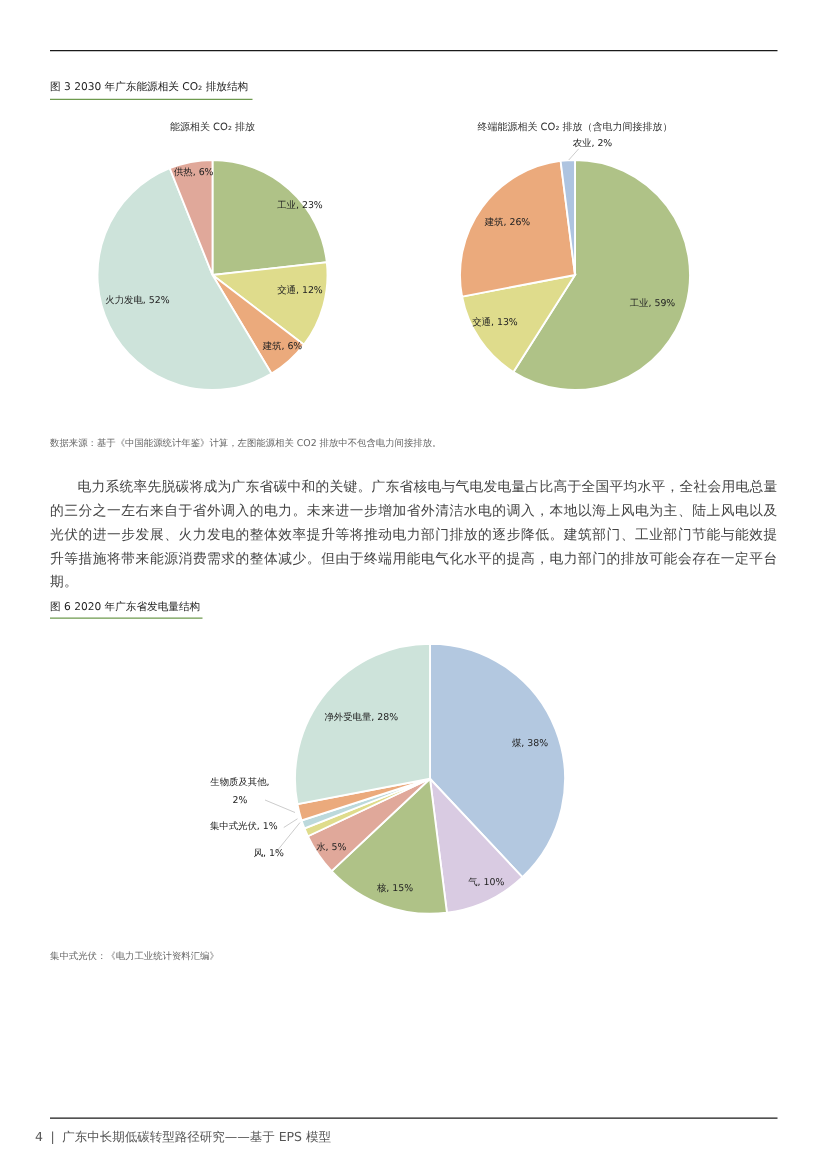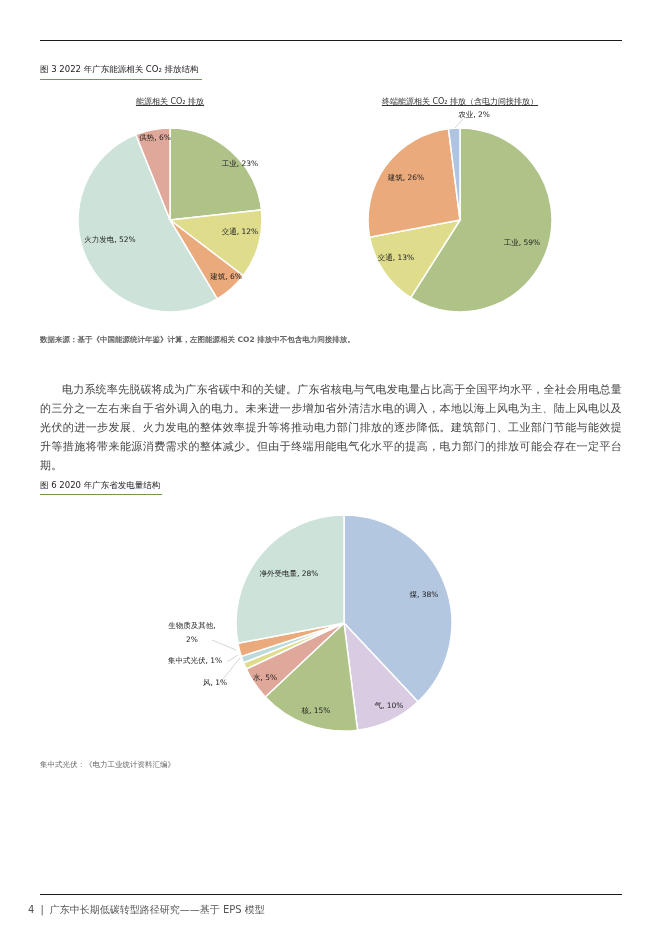--- a/index.html
+++ b/index.html
@@ -15,24 +15,24 @@
   .footer { position: absolute; left: 28px; top: 903px; font-size: 10px; color: #555; }
   .footer .sep { margin: 0 6px; }
   svg { position: absolute; left: 0; top: 0; }
   svg text { font-family: "DejaVu Sans", "Liberation Sans", sans-serif; font-size: 7.5px; fill: #222; }
 </style>
 </head>
 <body>
 
 <div class="rule" style="left:40px; top:40px; width:582px;"></div>
 
-<div class="fig-title" style="left:40px; top:64px;">图 3 2022 年广东能源相关 CO₂ 排放结构</div>
+<div class="fig-title" style="left:40px; top:64px;">图 3 2030 年广东能源相关 CO₂ 排放结构</div>
 <div class="fig-underline" style="left:40px; top:79px; width:162px;"></div>
-<div class="sub-title" style="left:100px; top:96px; width:140px;text-decoration:underline;">能源相关 CO₂ 排放</div>
-<div class="sub-title" style="left:360px; top:96px; width:200px;text-decoration:underline;">终端能源相关 CO₂ 排放（含电力间接排放）</div>
+<div class="sub-title" style="left:100px; top:96px; width:140px;">能源相关 CO₂ 排放</div>
+<div class="sub-title" style="left:360px; top:96px; width:200px;">终端能源相关 CO₂ 排放（含电力间接排放）</div>
 
 <svg id="chart-svg" width="662" height="936">
     <g>
       <path d="M170,220 L170,128 A92,92 0 0 1 261.43313873043536,209.802885609107 Z" fill="#afc287" stroke="#ffffff" stroke-width="1.5"></path>
       <path d="M170,220 L261.43313873043536,209.802885609107 A92,92 0 0 1 243.21008932883655,275.71609121666535 Z" fill="#dfdc8c" stroke="#ffffff" stroke-width="1.5"></path>
       <path d="M170,220 L243.21008932883655,275.71609121666535 A92,92 0 0 1 217.2583200247534,298.93447401761784 Z" fill="#ebaa7c" stroke="#ffffff" stroke-width="1.5"></path>
       <path d="M170,220 L217.2583200247534,298.93447401761784 A92,92 0 1 1 135.8070540792499,134.5901501625213 Z" fill="#cde3da" stroke="#ffffff" stroke-width="1.5"></path>
       <path d="M170,220 L135.8070540792499,134.5901501625213 A92,92 0 0 1 170.00000000000006,128 Z" fill="#e0a89a" stroke="#ffffff" stroke-width="1.5"></path>
       <text text-anchor="middle" x="240" y="166">工业, 23%</text>
       <text text-anchor="middle" x="240" y="234">交通, 12%</text>
@@ -68,21 +68,21 @@
       <text text-anchor="middle" x="316" y="713">核, 15%</text>
       <text text-anchor="middle" x="265" y="680">水, 5%</text>
       <text text-anchor="middle" x="215" y="685">风, 1%</text>
       <text text-anchor="middle" x="195" y="663">集中式光伏, 1%</text>
       <text text-anchor="middle" x="192" y="628">生物质及其他,</text>
       <text text-anchor="middle" x="192" y="642">2%</text>
       <text text-anchor="middle" x="289" y="576">净外受电量, 28%</text>
     </g>
   </svg>
 
-<div class="source" style="left:40px; top:335px;font-weight:bold;">数据来源：基于《中国能源统计年鉴》计算，左图能源相关 CO2 排放中不包含电力间接排放。</div>
+<div class="source" style="left:40px; top:350px;">数据来源：基于《中国能源统计年鉴》计算，左图能源相关 CO2 排放中不包含电力间接排放。</div>
 
 <div class="para" style="top:380px;">电力系统率先脱碳将成为广东省碳中和的关键。广东省核电与气电发电量占比高于全国平均水平，全社会用电总量的三分之一左右来自于省外调入的电力。未来进一步增加省外清洁水电的调入，本地以海上风电为主、陆上风电以及光伏的进一步发展、火力发电的整体效率提升等将推动电力部门排放的逐步降低。建筑部门、工业部门节能与能效提升等措施将带来能源消费需求的整体减少。但由于终端用能电气化水平的提高，电力部门的排放可能会存在一定平台期。</div>
 
 <div class="fig-title" style="left:40px; top:480px;">图 6 2020 年广东省发电量结构</div>
 <div class="fig-underline" style="left:40px; top:494px; width:122px;"></div>
 <div class="source" style="left:40px; top:760px;">集中式光伏：《电力工业统计资料汇编》</div>
 
 <div class="rule" style="left:40px; top:894px; width:582px;"></div>
 <div class="footer">
   <span>4</span><span class="sep">|</span><span>广东中长期低碳转型路径研究——基于 EPS 模型</span>

